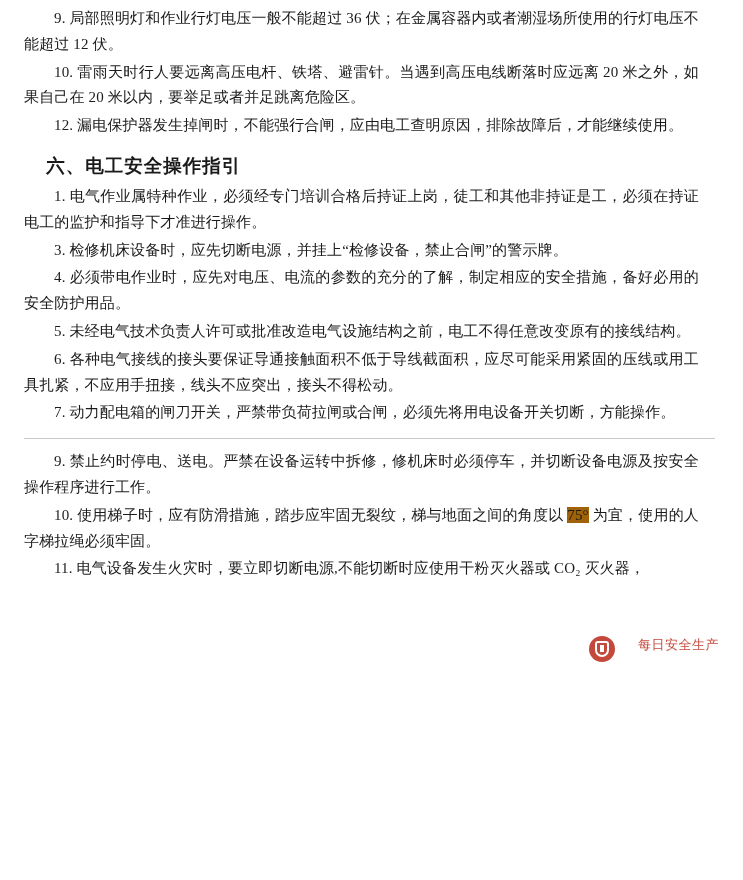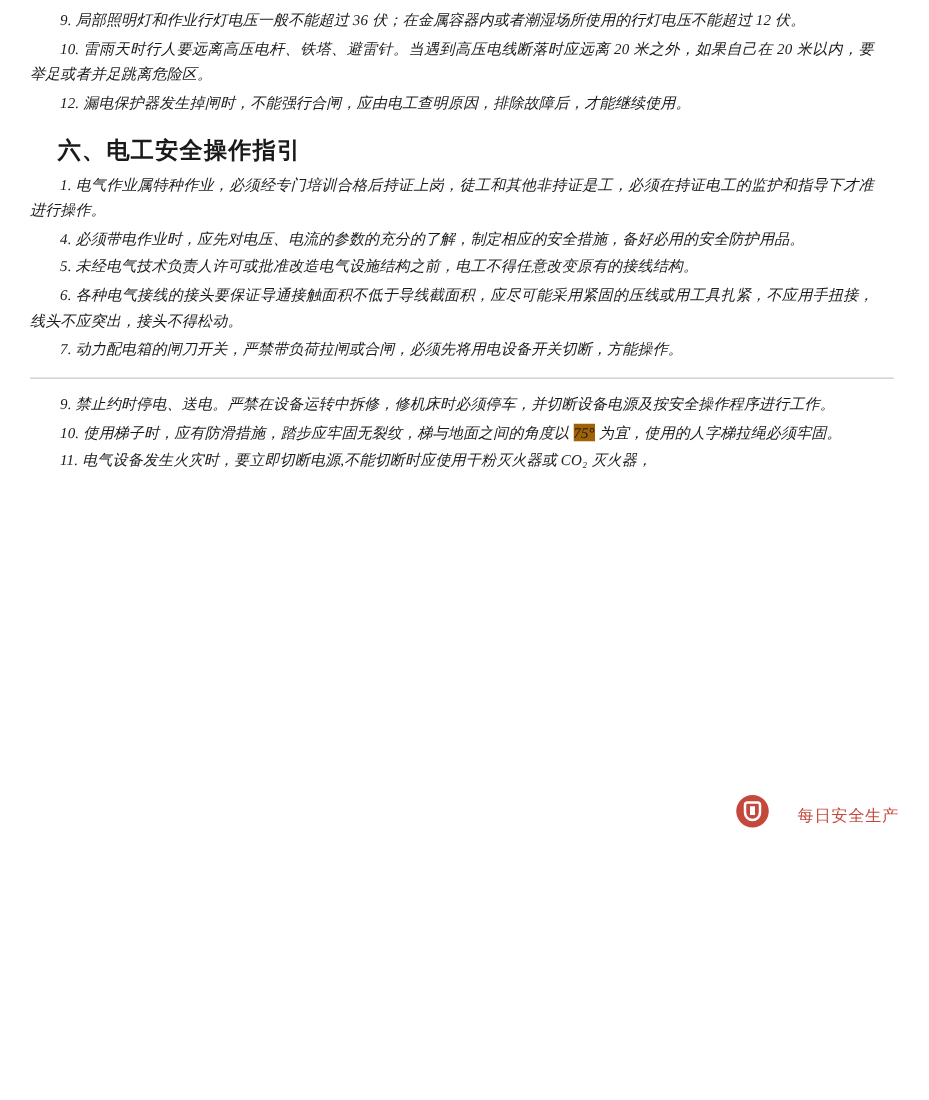--- a/index.html
+++ b/index.html
@@ -17,26 +17,25 @@
   }
   .page {
     position: relative;
     width: 743px;
     height: 880px;
     box-sizing: border-box;
     padding: 0 28px 0 24px;
   }
   p {
     margin: 0 16px 2px 0;
-    font-size: 12px;
+    font-size: 15px;
     line-height: 1.72;
     text-align: justify;
     text-justify: inter-ideograph;
     letter-spacing: 0.15px;
-    font-style: italic;
   }
   .indent {
     text-indent: 2em;
   }
   .section-title {
     font-size: 18.5px;
     font-weight: bold;
     font-family: Liberation Serif, serif;
     margin: 14px 0 6px 0;
     letter-spacing: 1px;
@@ -53,21 +52,21 @@
     border-top: 1px solid #c9c9c9;
     margin: 12px 0 10px 0;
     width: 100%;
   }
   
   .wm {
     position: absolute;
     right: 24px;
     top: 636px;
     display: flex;
-    align-items: flex-end;
+    align-items: flex-start;
     gap: 23px;
     opacity: 0.92;
   }
   .wm-logo {
     width: 26px;
     height: 26px;
     border-radius: 50%;
     background: #c0392b;
     position: relative;
     flex: none;
@@ -111,20 +110,21 @@
   <div>
     <p class="indent first-line-block">9. 局部照明灯和作业行灯电压一般不能超过 36 伏；在金属容器内或者潮湿场所使用的行灯电压不能超过 12 伏。</p>
     <p class="indent">10. 雷雨天时行人要远离高压电杆、铁塔、避雷针。当遇到高压电线断落时应远离 20 米之外，如果自己在 20 米以内，要举足或者并足跳离危险区。</p>
     <p class="indent">12. 漏电保护器发生掉闸时，不能强行合闸，应由电工查明原因，排除故障后，才能继续使用。</p>
   </div>
 
   <h2 class="section-title">六、电工安全操作指引</h2>
 
   <div>
     <p class="indent">1. 电气作业属特种作业，必须经专门培训合格后持证上岗，徒工和其他非持证是工，必须在持证电工的监护和指导下才准进行操作。</p>
+    <p class="indent">3. 检修机床设备时，应先切断电源，并挂上“检修设备，禁止合闸”的警示牌。</p>
     <p class="indent">4. 必须带电作业时，应先对电压、电流的参数的充分的了解，制定相应的安全措施，备好必用的安全防护用品。</p>
     <p class="indent">5. 未经电气技术负责人许可或批准改造电气设施结构之前，电工不得任意改变原有的接线结构。</p>
     <p class="indent">6. 各种电气接线的接头要保证导通接触面积不低于导线截面积，应尽可能采用紧固的压线或用工具扎紧，不应用手扭接，线头不应突出，接头不得松动。</p>
     <p class="indent">7. 动力配电箱的闸刀开关，严禁带负荷拉闸或合闸，必须先将用电设备开关切断，方能操作。</p>
   </div>
 
   <div class="wm">
     <span class="wm-logo"></span>
     <span class="wm-text">每日安全生产</span>
   </div>

